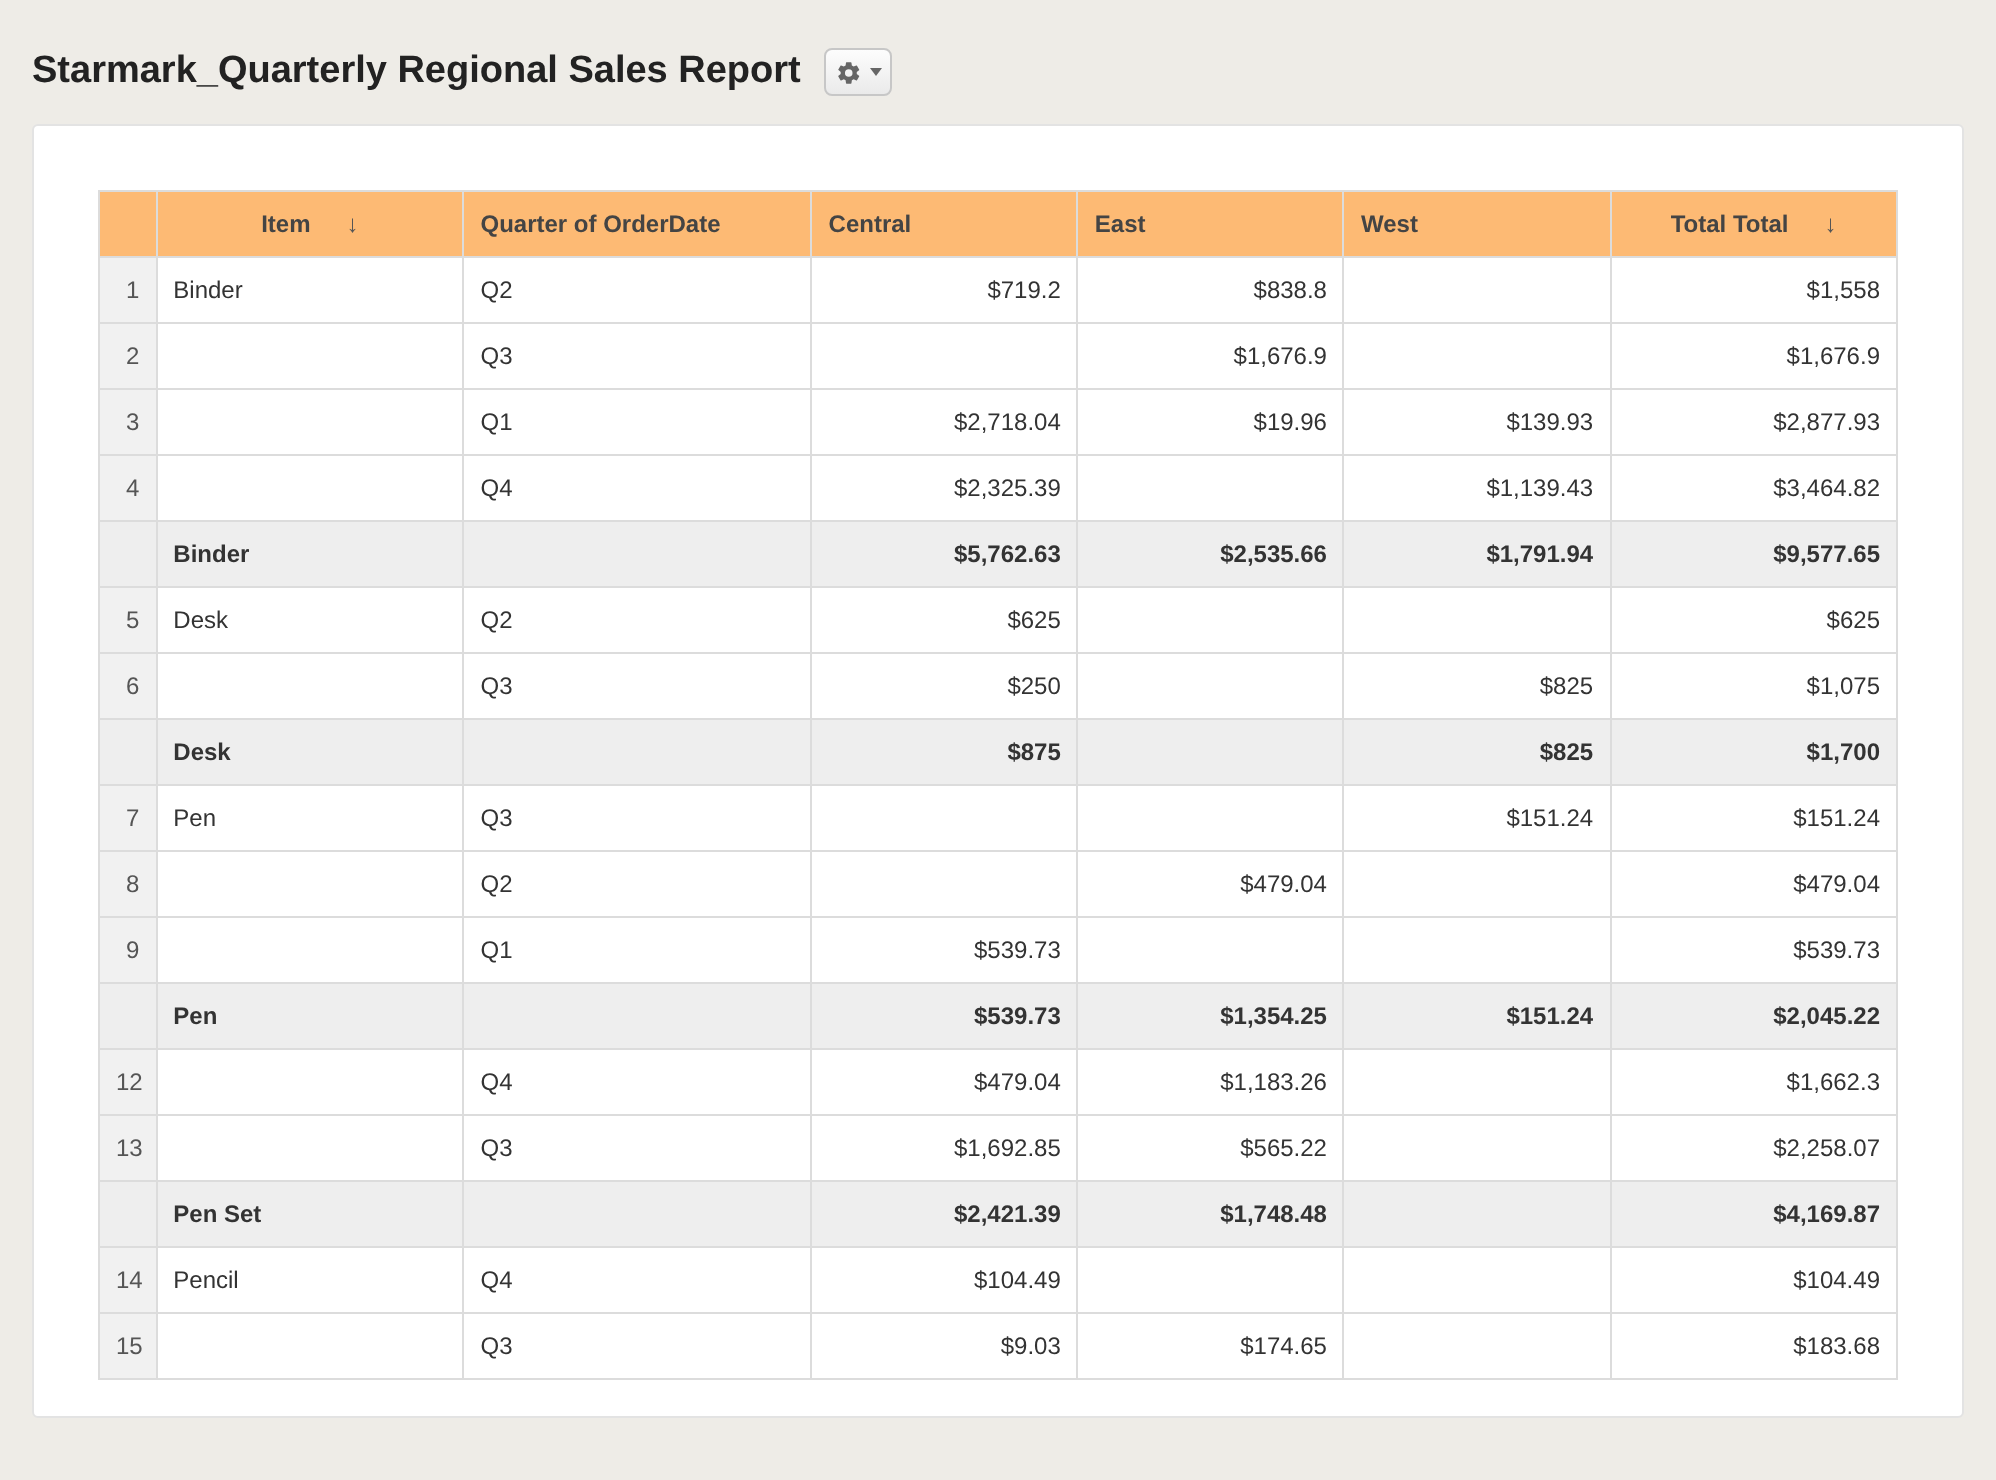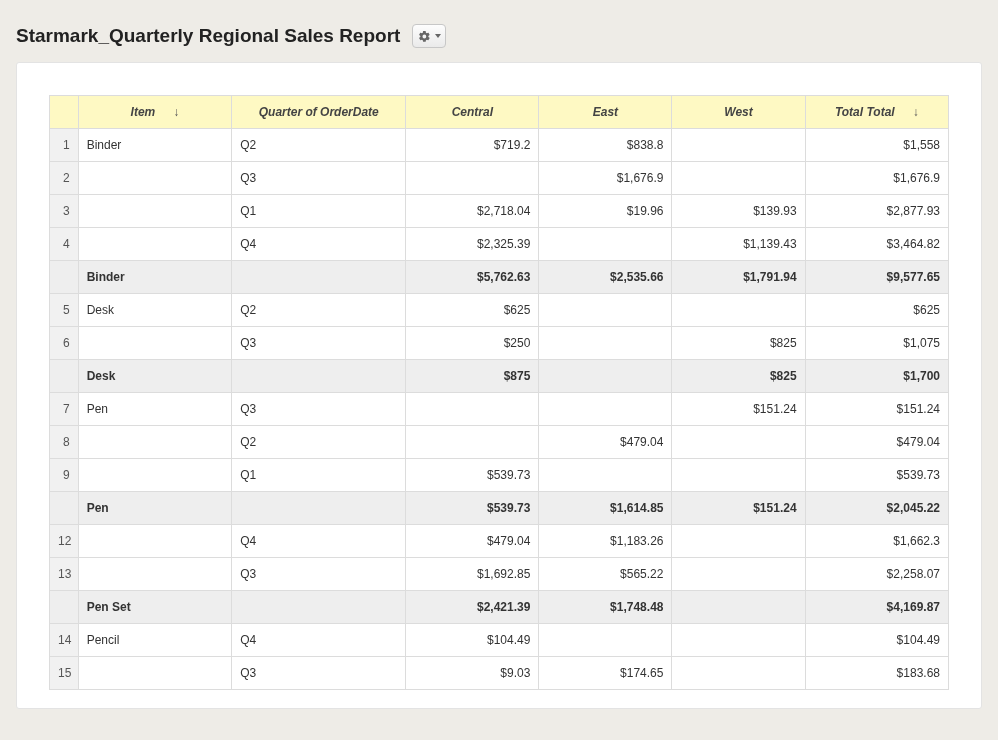--- a/index.html
+++ b/index.html
@@ -61,25 +61,24 @@
   table.pivot th, table.pivot td {
     border: 1px solid #dcdcdc;
     padding: 5px 8px;
     height: 22px;
     font-size: 12px;
     line-height: 1.2;
     overflow: hidden;
     white-space: nowrap;
   }
   table.pivot th {
-    background: #fef9c3;
+    background: #fdba74;
     font-weight: bold;
     color: #444;
-    text-align: center;
-    font-style: italic;
+    text-align: left;
   }
   th.rownum-head {
     width: 24px;
     background: #f1f1f1;
   }
   col.c-rownum { width: 28px; }
   col.c-item   { width: 150px; }
   col.c-qtr    { width: 170px; }
   col.c-num    { width: 130px; }
   col.c-total  { width: 140px; }
@@ -266,21 +265,21 @@
             <td class="num">$539.73</td>
             <td class="num"></td>
             <td class="num"></td>
             <td class="num">$539.73</td>
           </tr>
           <tr class="subtotal">
             <td class="rownum"></td>
             <td class="txt">Pen</td>
             <td class="txt-qtr"></td>
             <td class="num">$539.73</td>
-            <td class="num">$1,614.85</td>
+            <td class="num">$1,354.25</td>
             <td class="num">$151.24</td>
             <td class="num">$2,045.22</td>
           </tr>
           <tr>
             <td class="rownum">12</td>
             <td class="txt"></td>
             <td class="txt-qtr">Q4</td>
             <td class="num">$479.04</td>
             <td class="num">$1,183.26</td>
             <td class="num"></td>

